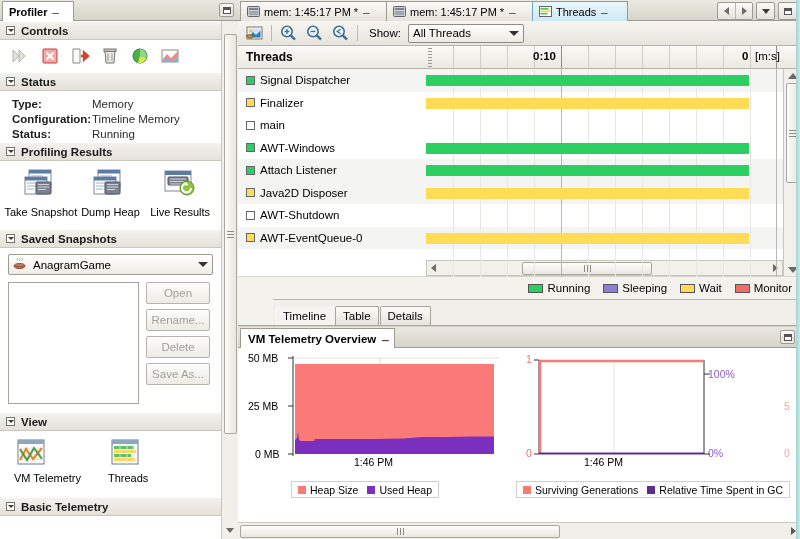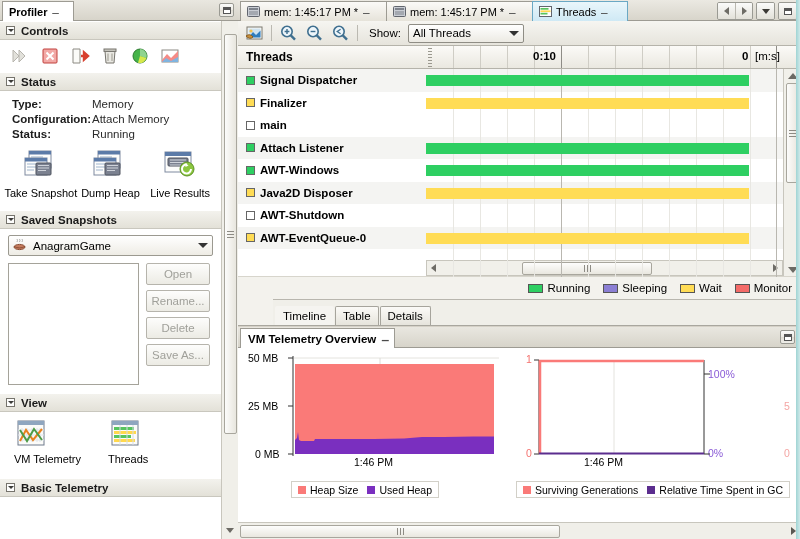--- a/index.html
+++ b/index.html
@@ -178,21 +178,21 @@
   }
   #th-head .hl { position: absolute; left: 8px; top: 4px; font-weight: bold; font-size: 12px; }
   #th-head .tcenter { position: absolute; top: 4px; font-weight: bold; font-size: 11.5px; }
   #th-head .units { position: absolute; top: 4px; font-size: 11.5px; }
   .hsplit { position: absolute; left: 190px; top: 2px; width: 4px; height: 19px;
     background: repeating-linear-gradient(to bottom,#9b998f 0 1px,transparent 1px 3px); }
   .htick { position: absolute; top: 0; width: 1px; height: 22px; background: #cfcdc5; }
 
   #th-rows {
     position: absolute; left: 0; top: 48px; width: 545px; height: 208px;
-    overflow: hidden; background: #ffffff; font-weight: bold;
+    overflow: hidden; background: #ffffff;
   }
   .trow { position: relative; height: 22.5px; display: flex; align-items: center; }
   .trow.alt { background: #f4f4f2; }
   .tname { position: relative; z-index: 3; display: flex; align-items: center;
     gap: 5px; padding-left: 8px; font-size: 11.5px; width: 190px; }
   .sw { width: 9px; height: 9px; border: 1px solid #666; flex: none; }
   .bar { position: absolute; z-index: 2; left: 188px; height: 11px; top: 6px; }
   .gline { position: absolute; top: 0; bottom: 0; width: 1px; background: #e8e7e2; z-index: 1; }
   .gline.major { background: #b9b7b0; }
 
@@ -356,28 +356,34 @@
             </span>
           <span>Status</span>
         </div>
         <div class="sec-body" id="status-body">
           <div class="st-row">
             <span class="st-lbl">Type:</span>
             <span class="st-val">Memory</span>
           </div>
           <div class="st-row">
             <span class="st-lbl">Configuration:</span>
-            <span class="st-val">Attach Memory</span>
+            <span class="st-val">Timeline Memory</span>
           </div>
           <div class="st-row">
             <span class="st-lbl">Status:</span>
             <span class="st-val">Running</span>
           </div>
         </div>
 
+        <div class="sec-head">
+          <span class="tri-box">
+              <i class="tri-dn"></i>
+            </span>
+          <span>Profiling Results</span>
+        </div>
         <div class="sec-body" id="results-body">
           <div class="bigbtn">
             <span class="snap-ico">
               <svg width="42" height="36" viewBox="0 0 42 36">
                 <rect x="9" y="3" width="22" height="17" fill="#fdfdfc" stroke="#7e8aa0"></rect>
                 <rect x="9" y="3" width="22" height="3.5" fill="#5c7ba8"></rect>
                 <path d="M11 9 h12 M11 12 h12 M11 15 h9" stroke="#9fb4cc"></path>
                 <rect x="5" y="10" width="22" height="17" fill="#fdfdfc" stroke="#7e8aa0"></rect>
                 <rect x="5" y="10" width="22" height="3.5" fill="#5c7ba8"></rect>
                 <path d="M7 16 h10 M7 19 h10 M7 22 h7" stroke="#9fb4cc"></path>
@@ -651,31 +657,31 @@
             <span>Finalizer</span>
           </span>
           <i class="bar" style="width:323px;background:#ffdc55"></i>
         </div>
         <div class="trow">
           <span class="tname">
             <i class="sw" style="background:#ffffff"></i>
             <span>main</span>
           </span>
         </div>
+        <div class="trow">
+          <span class="tname">
+            <i class="sw" style="background:#2ecf62"></i>
+            <span>AWT-Windows</span>
+          </span>
+          <i class="bar" style="width:323px;background:#2ecf62"></i>
+        </div>
         <div class="trow alt">
           <span class="tname">
             <i class="sw" style="background:#2ecf62"></i>
             <span>Attach Listener</span>
-          </span>
-          <i class="bar" style="width:323px;background:#2ecf62"></i>
-        </div>
-        <div class="trow">
-          <span class="tname">
-            <i class="sw" style="background:#2ecf62"></i>
-            <span>AWT-Windows</span>
           </span>
           <i class="bar" style="width:323px;background:#2ecf62"></i>
         </div>
         <div class="trow alt">
           <span class="tname">
             <i class="sw" style="background:#ffdc55"></i>
             <span>Java2D Disposer</span>
           </span>
           <i class="bar" style="width:323px;background:#ffdc55"></i>
         </div>

